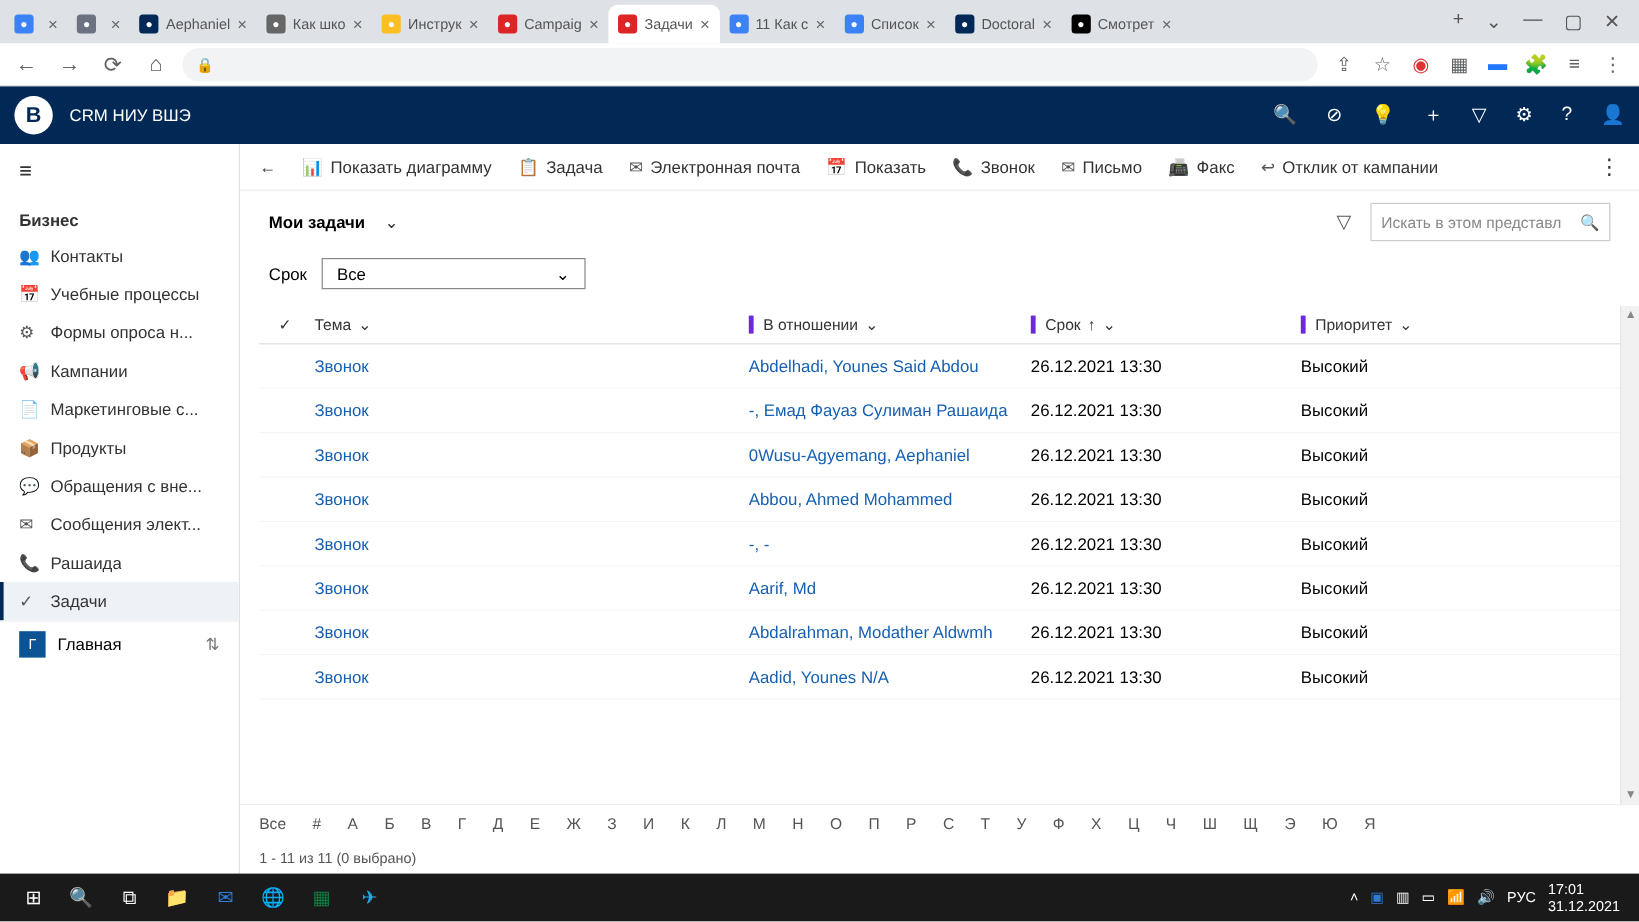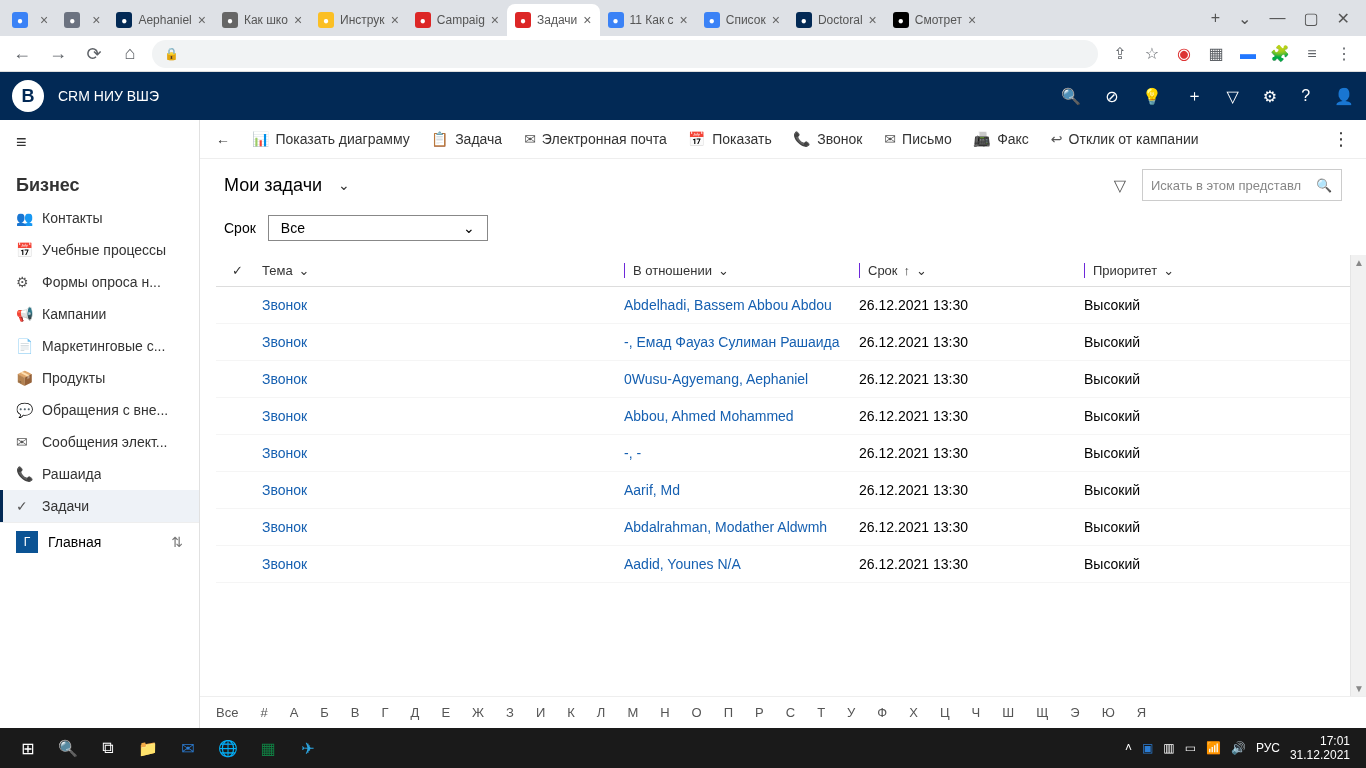--- a/index.html
+++ b/index.html
@@ -25,69 +25,69 @@
 .app-topbar { background: #022955; color: #fff; height: 48px; display: flex; align-items: center; padding: 0 12px; }
 .brand-logo { width: 32px; height: 32px; border-radius: 50%; background: #fff; color: #022955; display: flex; align-items: center; justify-content: center; font-weight: bold; font-size: 18px; margin-right: 14px; }
 .brand-text { font-size: 14px; }
 .topbar-right { margin-left: auto; display: flex; gap: 24px; align-items: center; font-size: 16px; }
 .topbar-right span { cursor: pointer; }
 
 
 .layout { display: flex; height: calc(768px - 36px - 36px - 48px - 40px); }
 .sidebar { width: 200px; border-right: 1px solid #e1e1e1; overflow: hidden; }
 .sb-hamburger { padding: 12px 16px; font-size: 18px; color: #333; }
-.sb-group-title { padding: 10px 16px 6px; font-size: 18px; font-weight: 600; color: #333; }
+.sb-group-title { padding: 10px 16px 6px; font-size: 14px; font-weight: 600; color: #333; }
 .sb-item { display: flex; align-items: center; gap: 10px; padding: 8px 16px; font-size: 14px; color: #333; cursor: pointer; white-space: nowrap; overflow: hidden; text-overflow: ellipsis; }
 .sb-item.active { border-left: 3px solid #022955; background: #eef2f7; padding-left: 13px; }
 .sb-item .ic { width: 16px; color: #555; font-size: 14px; }
 .sb-item .txt { overflow: hidden; text-overflow: ellipsis; }
 .sb-footer { padding: 8px 16px; display: flex; align-items: center; gap: 10px; font-size: 14px; cursor: pointer; border-top: 1px solid #eee;}
 .sb-footer .badge { width: 22px; height: 22px; background: #0b5394; color: #fff; display: flex; align-items: center; justify-content: center; font-size: 12px; }
 .sb-footer .pin { margin-left: auto; color: #777; }
 
 
 .main { flex: 1; display: flex; flex-direction: column; overflow: hidden; position:relative;}
 .cmdbar { display: flex; align-items: center; gap: 22px; padding: 8px 16px; border-bottom: 1px solid #eee; font-size: 14px; color: #333; }
 .cmdbar .btn { display: flex; align-items: center; gap: 6px; cursor: pointer; }
 .cmdbar .ic { font-size: 14px; color: #555; }
 .cmdbar .more { margin-left: auto; font-size: 18px; color: #333; }
 .viewhdr { display: flex; align-items: center; padding: 10px 24px; gap: 16px; }
-.viewhdr h1 { font-size: 18px; font-weight: 400; }
+.viewhdr h1 { font-size: 14px; font-weight: 700; }
 .viewhdr .chev { font-size: 14px; color: #333; }
 .viewhdr .filter-ic { margin-left: auto; font-size: 16px; color: #555; }
 .viewhdr .search-box { border: 1px solid #ccc; height: 32px; width: 200px; display: flex; align-items: center; padding: 0 8px; font-size: 13px; color: #888; }
 .viewhdr .search-box span:last-child { margin-left: auto; color: #555; }
 .filterrow { display: flex; align-items: center; gap: 12px; padding: 4px 24px 14px; font-size: 14px; }
 .filterrow .sel { border: 1px solid #888; padding: 4px 12px; width: 220px; display: flex; justify-content: space-between; }
 
 
 .grid { flex: 1; overflow-y: auto; padding: 0 16px; position: relative;}
 .grid-header { display: flex; border-bottom: 1px solid #ddd; padding: 8px 8px; font-size: 13px; color: #333; font-weight: 400;}
 .col-check { width: 30px; }
 .col-tema { width: 370px; }
 .col-rel { width: 235px; }
 .col-srok { width: 225px; }
 .col-prio { flex: 1; }
-.grid-header .col { display: flex; align-items: center; gap: 6px; border-left: 1px solid #6d28d9; padding-left: 8px;}
+.grid-header .col { display: flex; align-items: center; gap: 6px; border-left: 4px solid #6d28d9; padding-left: 8px;}
 .grid-header .col:first-child, .grid-header .col:nth-child(2) { border-left: none; }
 .row { display: flex; padding: 10px 8px; font-size: 14px; border-bottom: 1px solid #f5f5f5; }
 .row .link { color: #1660b1; cursor: pointer; }
 .row .col-rel { white-space: nowrap; overflow: hidden; text-overflow: ellipsis; padding-right: 10px;}
 .row .col-tema { padding-left: 8px; color: #1660b1; cursor: pointer;}
 
 
 .alpha { border-top: 1px solid #eee; padding: 8px 16px; display: flex; gap: 22px; font-size: 13px; color: #555;}
 .alpha span { cursor: pointer; }
 .status-line { padding: 6px 16px; font-size: 12px; color: #555; }
 
 
 .taskbar { position: absolute; bottom: 0; left: 0; right: 0; height: 40px; background: #1a1a1a; display: flex; align-items: center; padding: 0 8px; color: #fff; }
 .taskbar .tb-ic { width: 40px; height: 40px; display: flex; align-items: center; justify-content: center; font-size: 16px; cursor: pointer;}
 .taskbar .tray { margin-left: auto; display: flex; align-items: center; gap: 10px; font-size: 12px; padding-right: 8px;}
-.taskbar .clock { text-align: right; line-height: 1.2; }
+.taskbar .clock { line-height: 1.2; }
 .scrollbar-v { position:absolute; right:0; top:0; bottom:0; width:16px; background:#f1f1f1; border-left:1px solid #e5e5e5;}
 .scrollbar-v::before{content:"▲"; position:absolute; top:2px; left:3px; font-size:10px; color:#888;}
 .scrollbar-v::after{content:"▼"; position:absolute; bottom:2px; left:3px; font-size:10px; color:#888;}
 </style>
 </head>
 <body>
 
 <div class="browser-top">
   <div class="tablist" id="tablist">
       <div class="tab">
@@ -309,21 +309,21 @@
           </div>
         <div class="col col-prio">
             <span>Приоритет</span> 
             <span>⌄</span>
           </div>
       </div>
       <div id="grid-rows">
           <div class="row">
             <div class="col-check"></div>
     <div class="col-tema link">Звонок</div>
-    <div class="col-rel link">Abdelhadi, Bassem Abbou Abdou</div>
+    <div class="col-rel link">Abdelhadi, Younes Said Abdou</div>
     <div class="col-srok">26.12.2021 13:30</div>
     <div class="col-prio">Высокий</div>
           </div>
           <div class="row">
             <div class="col-check"></div>
     <div class="col-tema link">Звонок</div>
     <div class="col-rel link">-, Емад Фауаз Сулиман Рашаида</div>
     <div class="col-srok">26.12.2021 13:30</div>
     <div class="col-prio">Высокий</div>
           </div>
@@ -398,20 +398,21 @@
         <span>Ф</span>
         <span>Х</span>
         <span>Ц</span>
         <span>Ч</span>
         <span>Ш</span>
         <span>Щ</span>
         <span>Э</span>
         <span>Ю</span>
         <span>Я</span>
       </div>
+    <div class="status-line">1 - 11 из 11 (0 выбрано)</div>
   </div>
 </div>
 
 <div class="taskbar">
   <div class="tb-ic">⊞</div>
   <div class="tb-ic">🔍</div>
   <div class="tb-ic">⧉</div>
   <div class="tb-ic" style="color:#ffcc4d">📁</div>
   <div class="tb-ic" style="color:#2b7cd3">✉</div>
   <div class="tb-ic">🌐</div>

